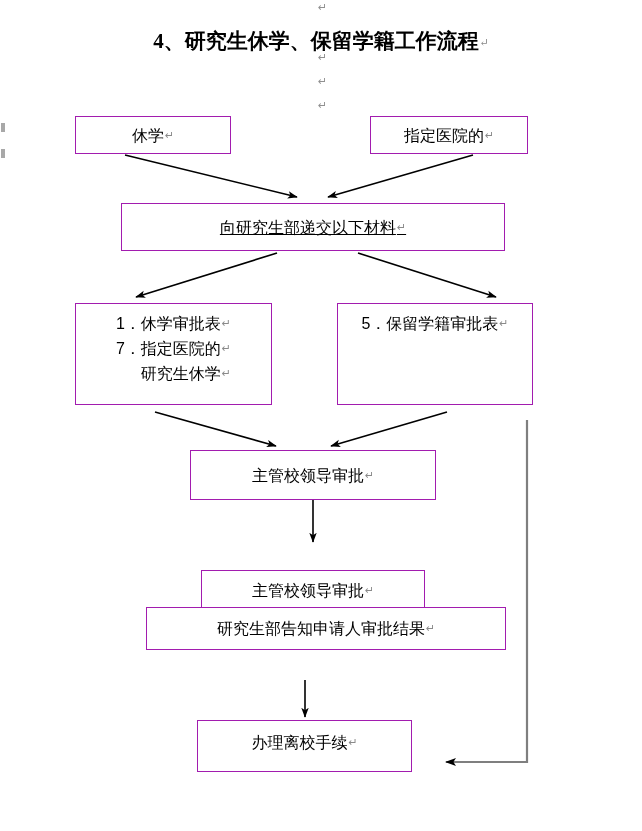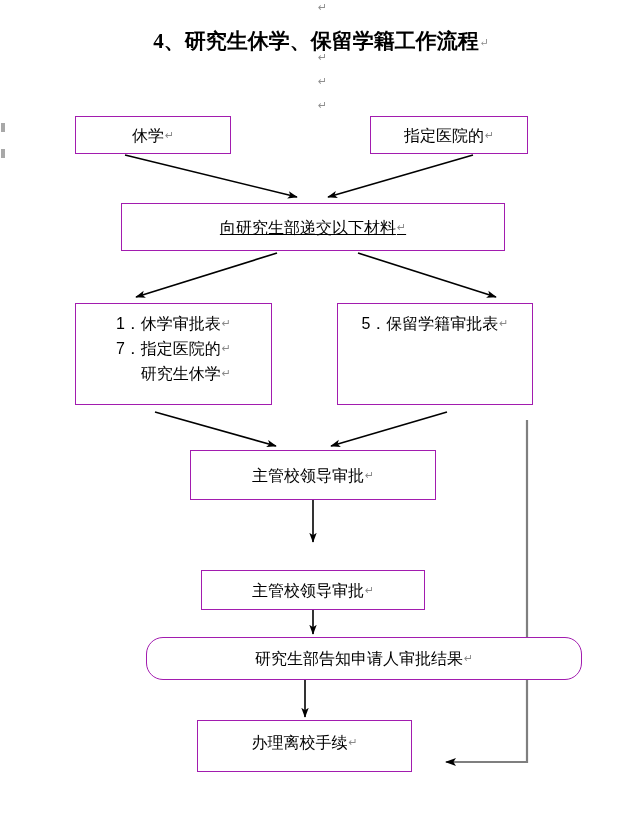--- a/index.html
+++ b/index.html
@@ -169,21 +169,21 @@
   </div>
 
   <div class="node center-v" style="left:190px; top:450px; width:246px; height:50px;">
     <span class="node-text"><span>主管校领导审批</span><span class="pilcrow">↵</span></span>
   </div>
 
   <div class="node center-v" style="left:201px; top:545px; width:224px; height:40px;margin-top:25px;">
     <span class="node-text"><span>主管校领导审批</span><span class="pilcrow">↵</span></span>
   </div>
 
-  <div class="node center-v" style="left:146px; top:637px; width:436px; height:43px;border-radius:17px;">
+  <div class="node center-v" style="left:146px; top:607px; width:360px; height:43px;">
     <span class="node-text"><span>研究生部告知申请人审批结果</span><span class="pilcrow">↵</span></span>
   </div>
 
   <div class="node center-v" style="left:197px; top:720px; width:215px; height:52px;justify-content:center;">
     <span class="node-text" style="margin-top:-8px;"><span>办理离校手续</span><span class="pilcrow">↵</span></span>
   </div>
 
 </div>
 
 </body></html>

